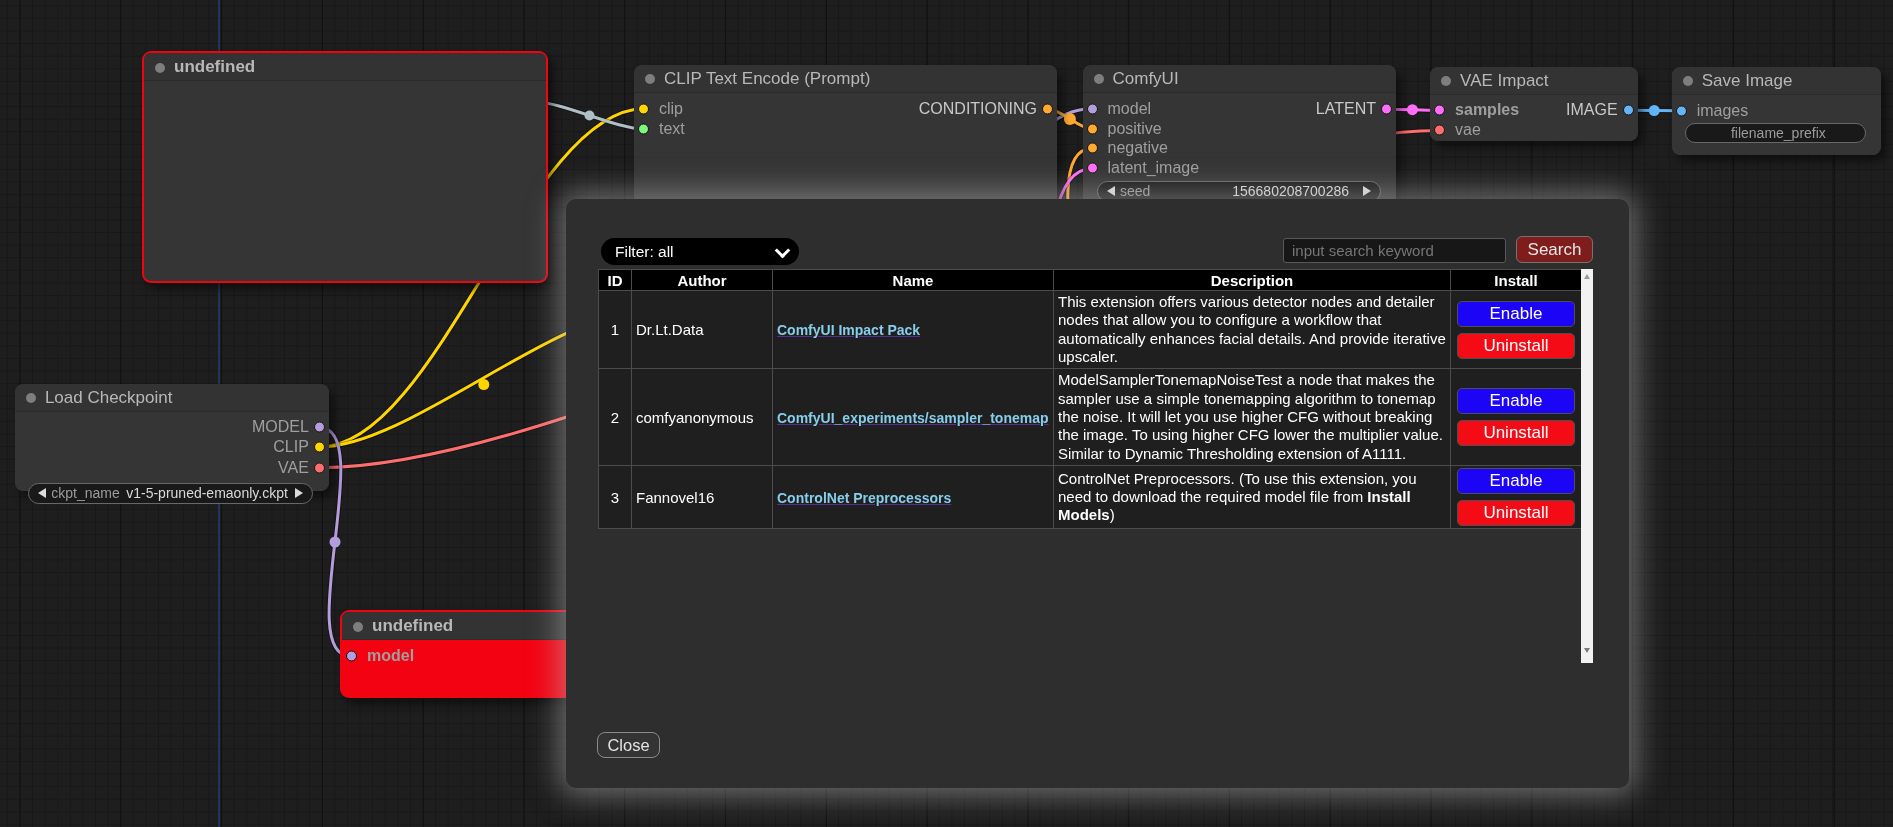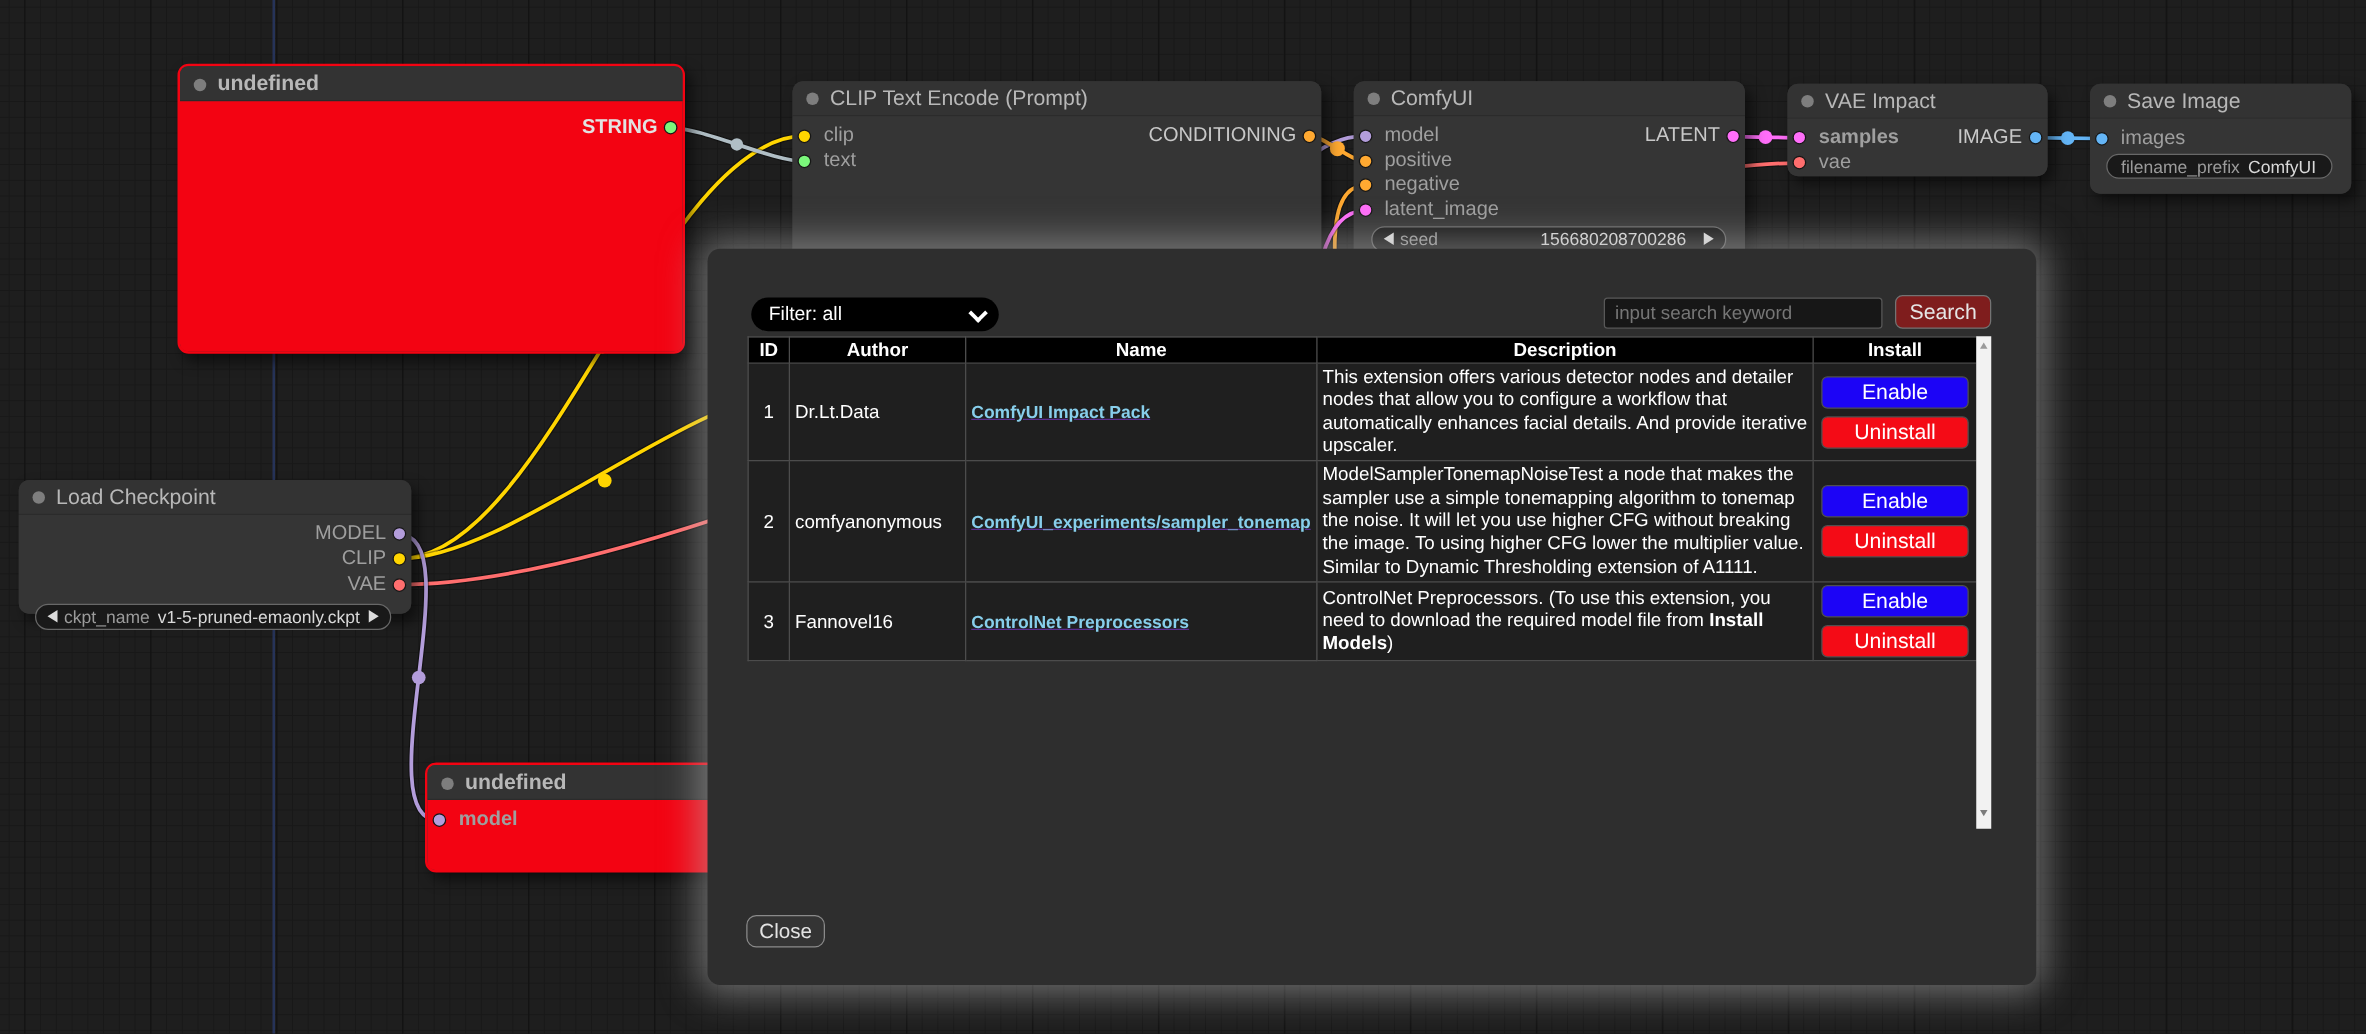--- a/index.html
+++ b/index.html
@@ -175,26 +175,20 @@
       <circle cx="1412.4" cy="109.7" r="5.5" fill="#ff6ef9"></circle>
       <circle cx="1654.2" cy="110.5" r="5.5" fill="#64b5f6"></circle>
     </g>
   </svg>
 
   <div class="node error" style="left:142px; top:51px; width:406px; height:232px;">
     <div class="ntitle">
       <span class="ndot"></span>
       <span class="ttext">undefined</span>
     </div>
-    <div class="nbody">
-      <div class="slot out lighttxt" style="top:11px;">
-        <span>STRING</span>
-        <span class="sdot" style="background:#7bf77b;"></span>
-      </div>
-    </div>
   </div>
 
   <div class="node" style="left:634px; top:64.8px; width:423px; height:170px;padding-left:21px;">
     <div class="ntitle">
       <span class="ndot"></span>
       <span class="ttext">CLIP Text Encode (Prompt)</span>
     </div>
     <div class="nbody">
       <div class="slot in" style="top:6px;">
         <span class="sdot" style="background:#ffd500;"></span>
@@ -270,21 +264,21 @@
   <div class="node" style="left:1671.7px; top:66.9px; width:209.6px; height:88px;">
     <div class="ntitle">
       <span class="ndot"></span>
       <span class="ttext">Save Image</span>
     </div>
     <div class="nbody">
       <div class="slot in" style="top:5.9px;">
         <span class="sdot" style="background:#64b5f6;"></span>
         <span>images</span>
       </div>
-      <div class="widget" style="left:13.2px; top:28.5px; width:181px; height:20px;">
+      <div class="widget" style="left:13.2px; top:28.5px; width:181px; height:20px;flex-direction:column;">
         <span class="wlabel" style="margin-left:11px;">filename_prefix</span>
         <span class="wvalue" style="margin-right:12px;">ComfyUI</span>
       </div>
     </div>
   </div>
 
   <div class="node" style="left:14.9px; top:383.5px; width:314px; height:107px;">
     <div class="ntitle">
       <span class="ndot"></span>
       <span class="ttext">Load Checkpoint</span>

